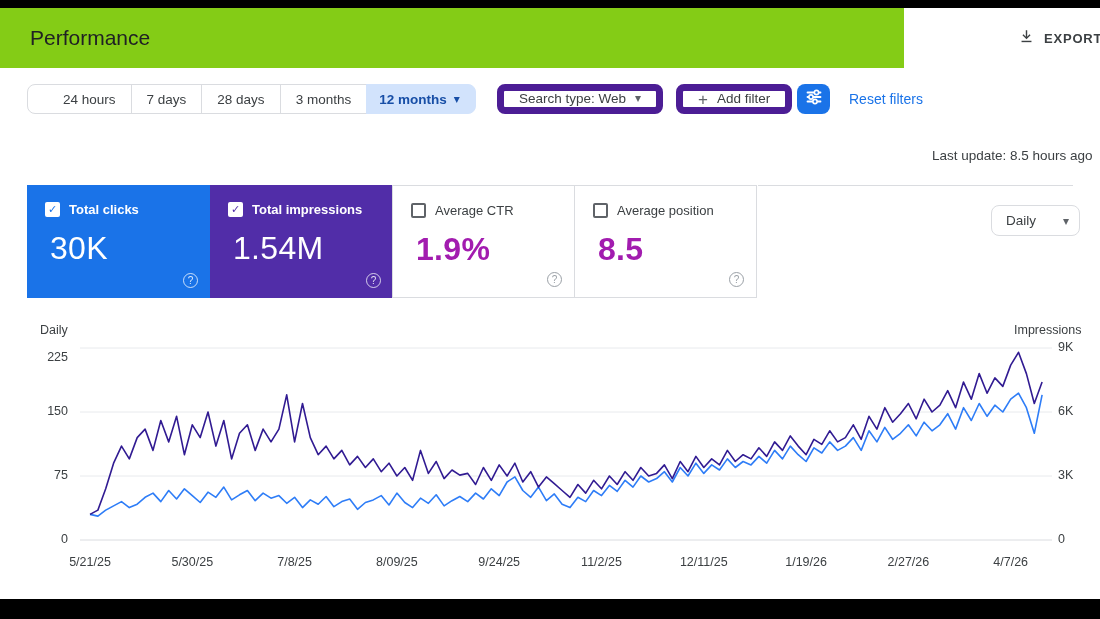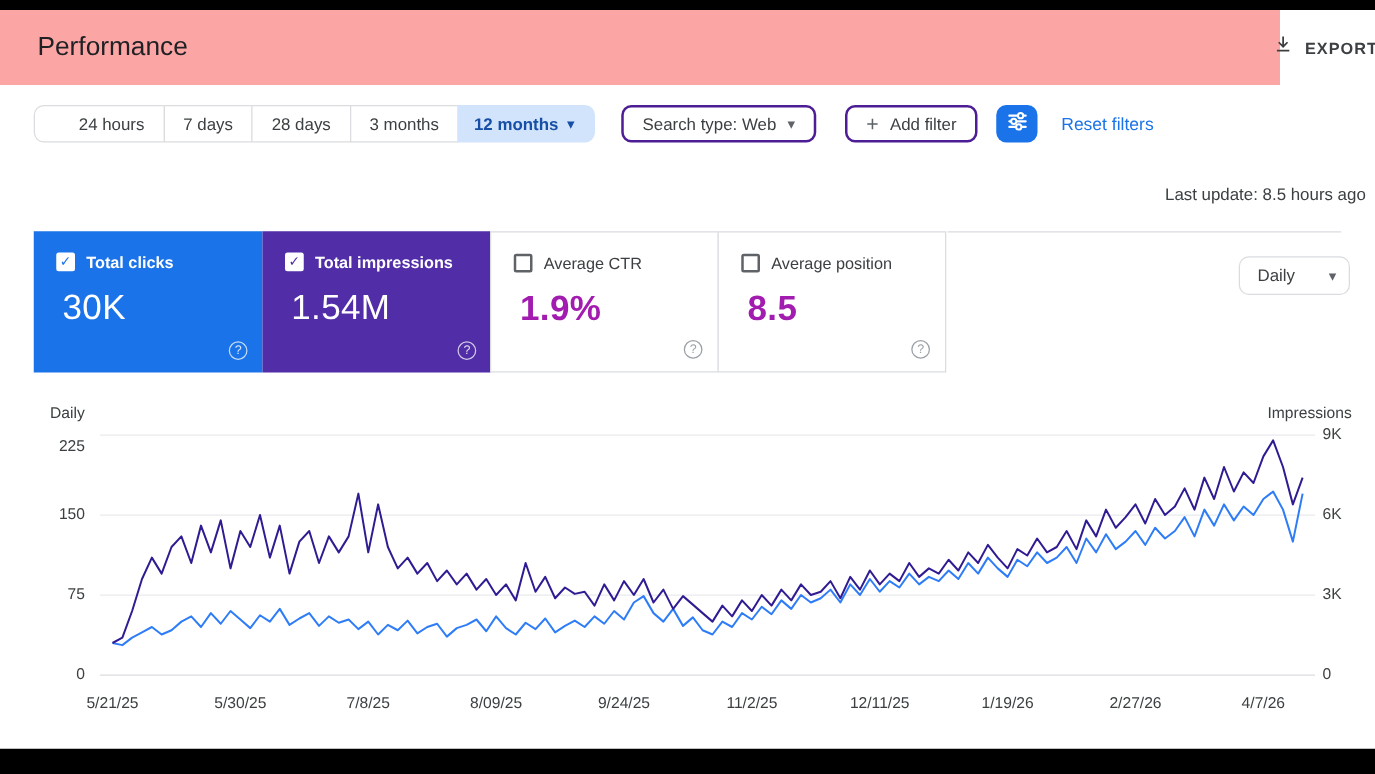--- a/index.html
+++ b/index.html
@@ -3,38 +3,38 @@
 <meta charset="utf-8">
 <style>
   * { box-sizing: border-box; margin: 0; padding: 0; }
   html,body { width:1100px; height:619px; overflow:hidden; background:#fff;
     font-family:"Liberation Sans","DejaVu Sans",sans-serif; position:relative; }
   .abs { position:absolute; }
 
   #top-bar    { top:0; left:0; width:1100px; height:8px;  background:#000; }
   #bottom-bar { bottom:0; left:0; width:1100px; height:20px; background:#000; }
 
-  #header { top:8px; left:0; width:1024px; height:60px; background:#fca5a5; }
+  #header { top:8px; left:0; width:904px; height:60px; background:#84cc16; }
   #page-title { position:absolute; left:30px; top:0; line-height:60px; font-size:21px; color:#202124; }
   #export-btn { position:absolute; left:1018px; top:0; height:60px; display:flex; align-items:center; gap:9px; cursor:pointer; }
   #export-label { font-size:13px; font-weight:bold; letter-spacing:0.8px; color:#3c4043; }
 
   #filter-row { top:84px; left:0; width:1100px; height:30px; }
   #date-range-group { position:absolute; left:27px; top:0; display:flex; }
   .seg { height:30px; display:flex; align-items:center; gap:7px; padding:0 15px;
     border:1px solid #dadce0; margin-left:-1px; font-size:13.5px; color:#3c4043;
     background:#fff; cursor:pointer; white-space:nowrap; }
   .seg:first-child { border-radius:8px 0 0 8px; margin-left:0;padding-left:35px; }
   .seg:last-child  { border-radius:0 8px 8px 0;padding-left:12px; }
   .seg-selected { background:#d2e3fc; border-color:#d2e3fc; color:#174ea6; font-weight:bold; z-index:2; }
   .caret { font-size:12px; color:#5f6368; }
   .seg-selected .caret { color:#174ea6; }
 
-  .chip { position:absolute; top:0; height:30px; display:flex; align-items:center; gap:9px;
-    padding:0 15px; border:2px solid #4c1d95; border-radius:8px; font-size:13.5px;
+  .chip { position:absolute; top:0; height:30px; display:flex; align-items:flex-start; gap:9px;
+    padding:0 15px; border:7px solid #4c1d95; border-radius:8px; font-size:13.5px;
     color:#3c4043; background:#fff; cursor:pointer; white-space:nowrap; }
   #search-type-chip { left:497px; }
   #add-filter-chip  { left:676px; }
   .plus-glyph { font-size:17px; color:#5f6368; line-height:1; }
 
   #filter-toggle-btn { position:absolute; left:797px; top:0; width:33px; height:30px;
     background:#1a73e8; border-radius:8px; display:flex; align-items:center; justify-content:center; cursor:pointer; }
   #reset-filters { position:absolute; left:849px; top:0; line-height:30px;
     color:#1a73e8; font-size:14px; cursor:pointer; }
 
@@ -45,21 +45,21 @@
   #metric-cards { position:absolute; left:0; top:0; display:flex; }
   .card { width:183px; height:113px; position:relative; padding:17px 14px 0 18px; cursor:pointer; }
   .card-plain { background:#fff; border:1px solid #dadce0; margin-left:-1px; }
   .card-row { display:flex; align-items:center; gap:9px; }
   .cb { width:15px; height:15px; border-radius:2px; display:flex; align-items:center; justify-content:center; flex:none; }
   .cb-checked { background:#fff; font-size:11px; font-weight:bold; }
   .cb-unchecked { border:2px solid #5f6368; background:transparent; }
   .card-label { font-size:13px; white-space:nowrap; }
   .card-colored .card-label { color:#fff; font-weight:bold; }
   .card-plain   .card-label { color:#3c4043; }
-  .card-value { margin:13px 0 0 5px; font-size:28px; letter-spacing:0.3px; }
+  .card-value { margin:13px 0 0 5px; font-size:32px; letter-spacing:0.3px; }
   .card-colored .card-value { color:#fff; }
   .card-plain   .card-value { color:#a21caf;font-weight:bold; }
   .help-icon { position:absolute; right:12px; bottom:10px; width:15px; height:15px;
     border-radius:50%; font-size:10px; display:flex; align-items:center; justify-content:center; cursor:pointer; }
   .card-colored .help-icon { border:1.5px solid rgba(255,255,255,0.75); color:rgba(255,255,255,0.85); }
   .card-plain   .help-icon { border:1.5px solid #9aa0a6; color:#9aa0a6; }
 
   #granularity-select { top:205px; left:991px; width:89px; height:31px; background:#fff;
     border:1px solid #dadce0; border-radius:8px; display:flex; align-items:center;
     justify-content:space-between; padding:0 10px 0 14px; font-size:13.5px; color:#3c4043; cursor:pointer; }

